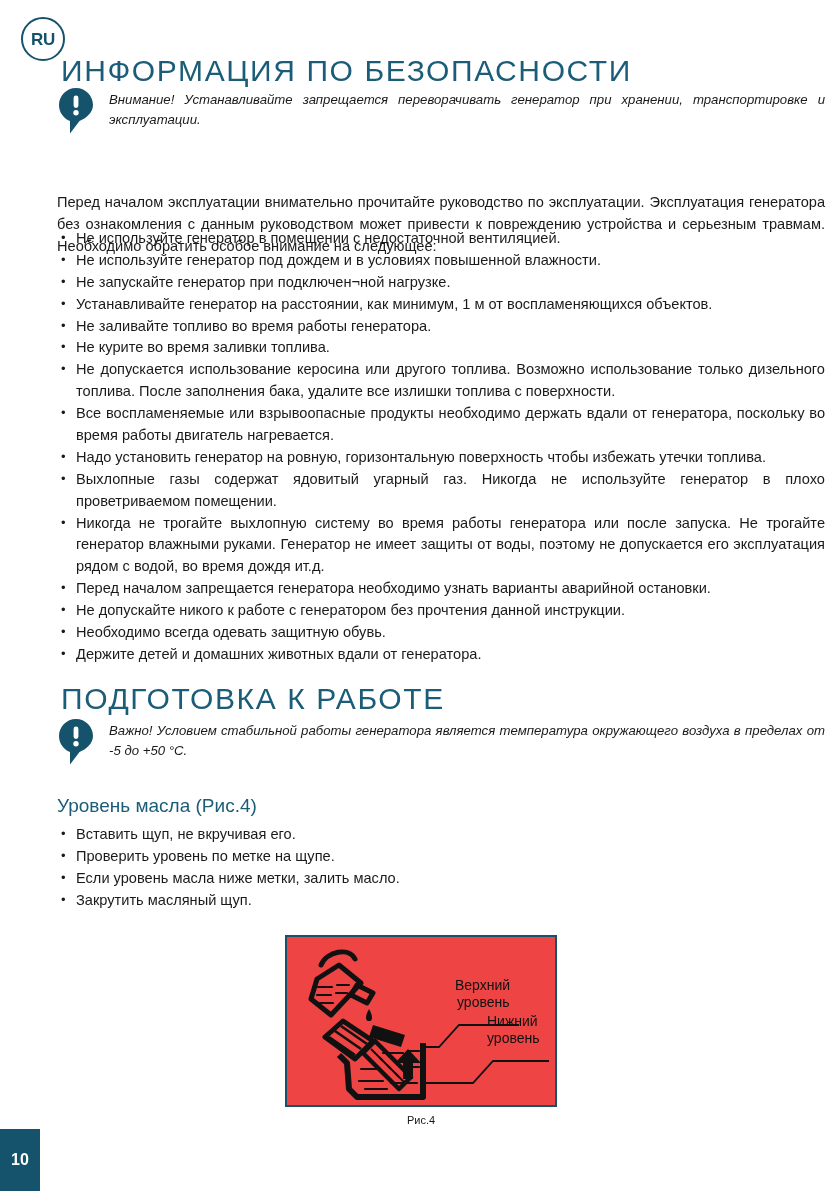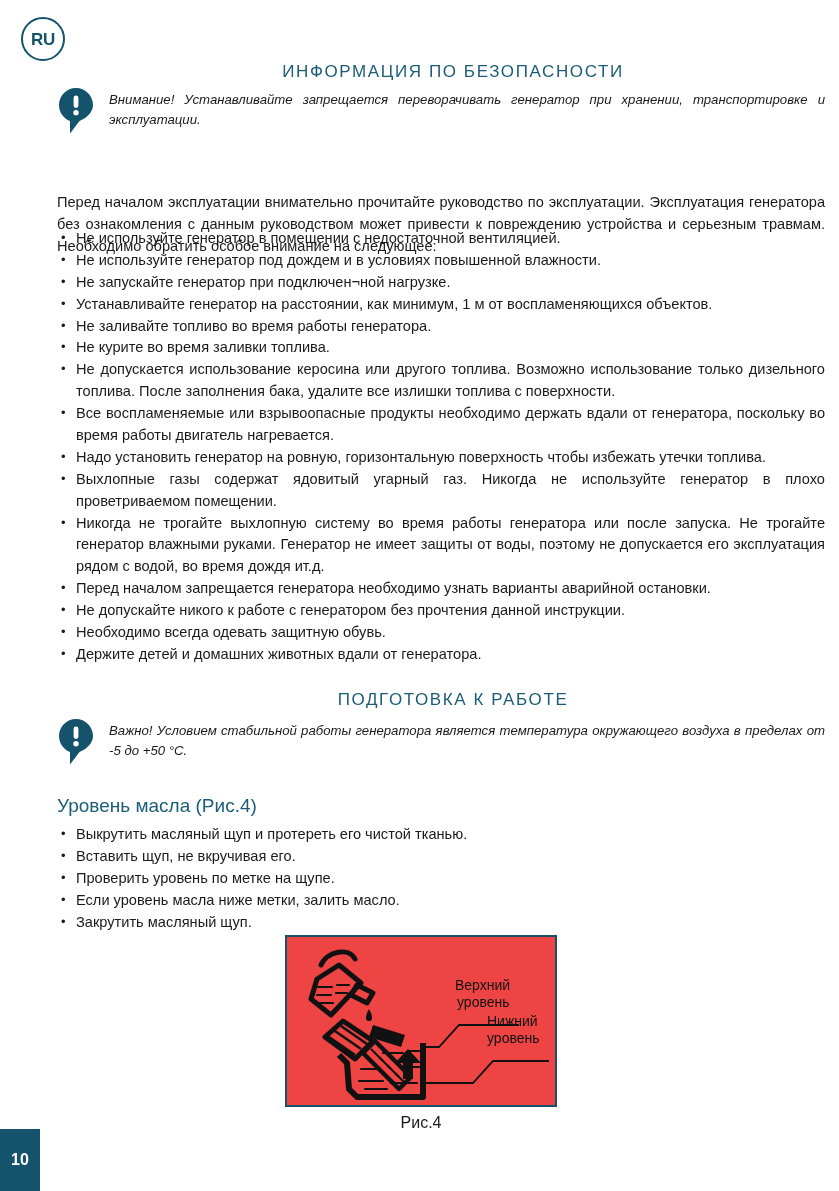--- a/index.html
+++ b/index.html
@@ -58,26 +58,26 @@
 
   
   .content {
     position: absolute;
     left: 57px;
     top: 0;
     width: 768px;
   }
 
   h1.section-title {
-    font-size: 17px;
+    font-size: 30px;
     font-weight: normal;
     color: #1b5d78;
-    text-align: center;
+    text-align: left;
     letter-spacing: 1.6px;
-    margin: 12px;
+    margin: 4px;
     padding: 0;
   }
   .section-title-1 { position: absolute; left: 0; top: 50px; width: 768px; }
   .section-title-2 { position: absolute; left: 0; top: 678px; width: 768px; }
 
   
   .notice {
     position: absolute;
     display: flex;
     align-items: flex-start;
@@ -180,21 +180,21 @@
     background: #ef4444;
   }
   .figure-box svg { display: block; }
 
   .figure-caption {
     position: absolute;
     left: 228px;
     top: 1114px;
     width: 272px;
     text-align: center;
-    font-size: 16px;
+    font-size: 11px;
     color: #1a1a1a;
   }
 </style>
 </head>
 <body>
 
 <div class="ru-badge">
   <span class="ru-badge-text">RU</span>
 </div>
 
@@ -246,21 +246,20 @@
         <rect x="16.6" y="8.5" width="4.8" height="12.5" rx="2.4" fill="#ffffff"></rect>
         <circle cx="19" cy="25.8" r="2.7" fill="#ffffff"></circle>
       </svg>
     </div>
     <div class="notice-text">Важно! Условием стабильной работы генератора является температура окружающего воздуха в пределах от -5 до +50 °C.</div>
   </div>
 
   <h2 class="subsection-title">Уровень масла (Рис.4)</h2>
 
   <ul class="bullets bullets-oil">
-    <li>Выкрутить масляный щуп и протереть его чистой тканью.</li>
     <li>Вставить щуп, не вкручивая его.</li>
     <li>Проверить уровень по метке на щупе.</li>
     <li>Если уровень масла ниже метки, залить масло.</li>
     <li>Закрутить масляный щуп.</li>
   </ul>
 
   <div class="figure-box">
     <svg width="268" height="168" viewBox="0 0 268 168">
 
       <g fill="none" stroke="#111111" stroke-width="5" stroke-linecap="round" stroke-linejoin="round">

